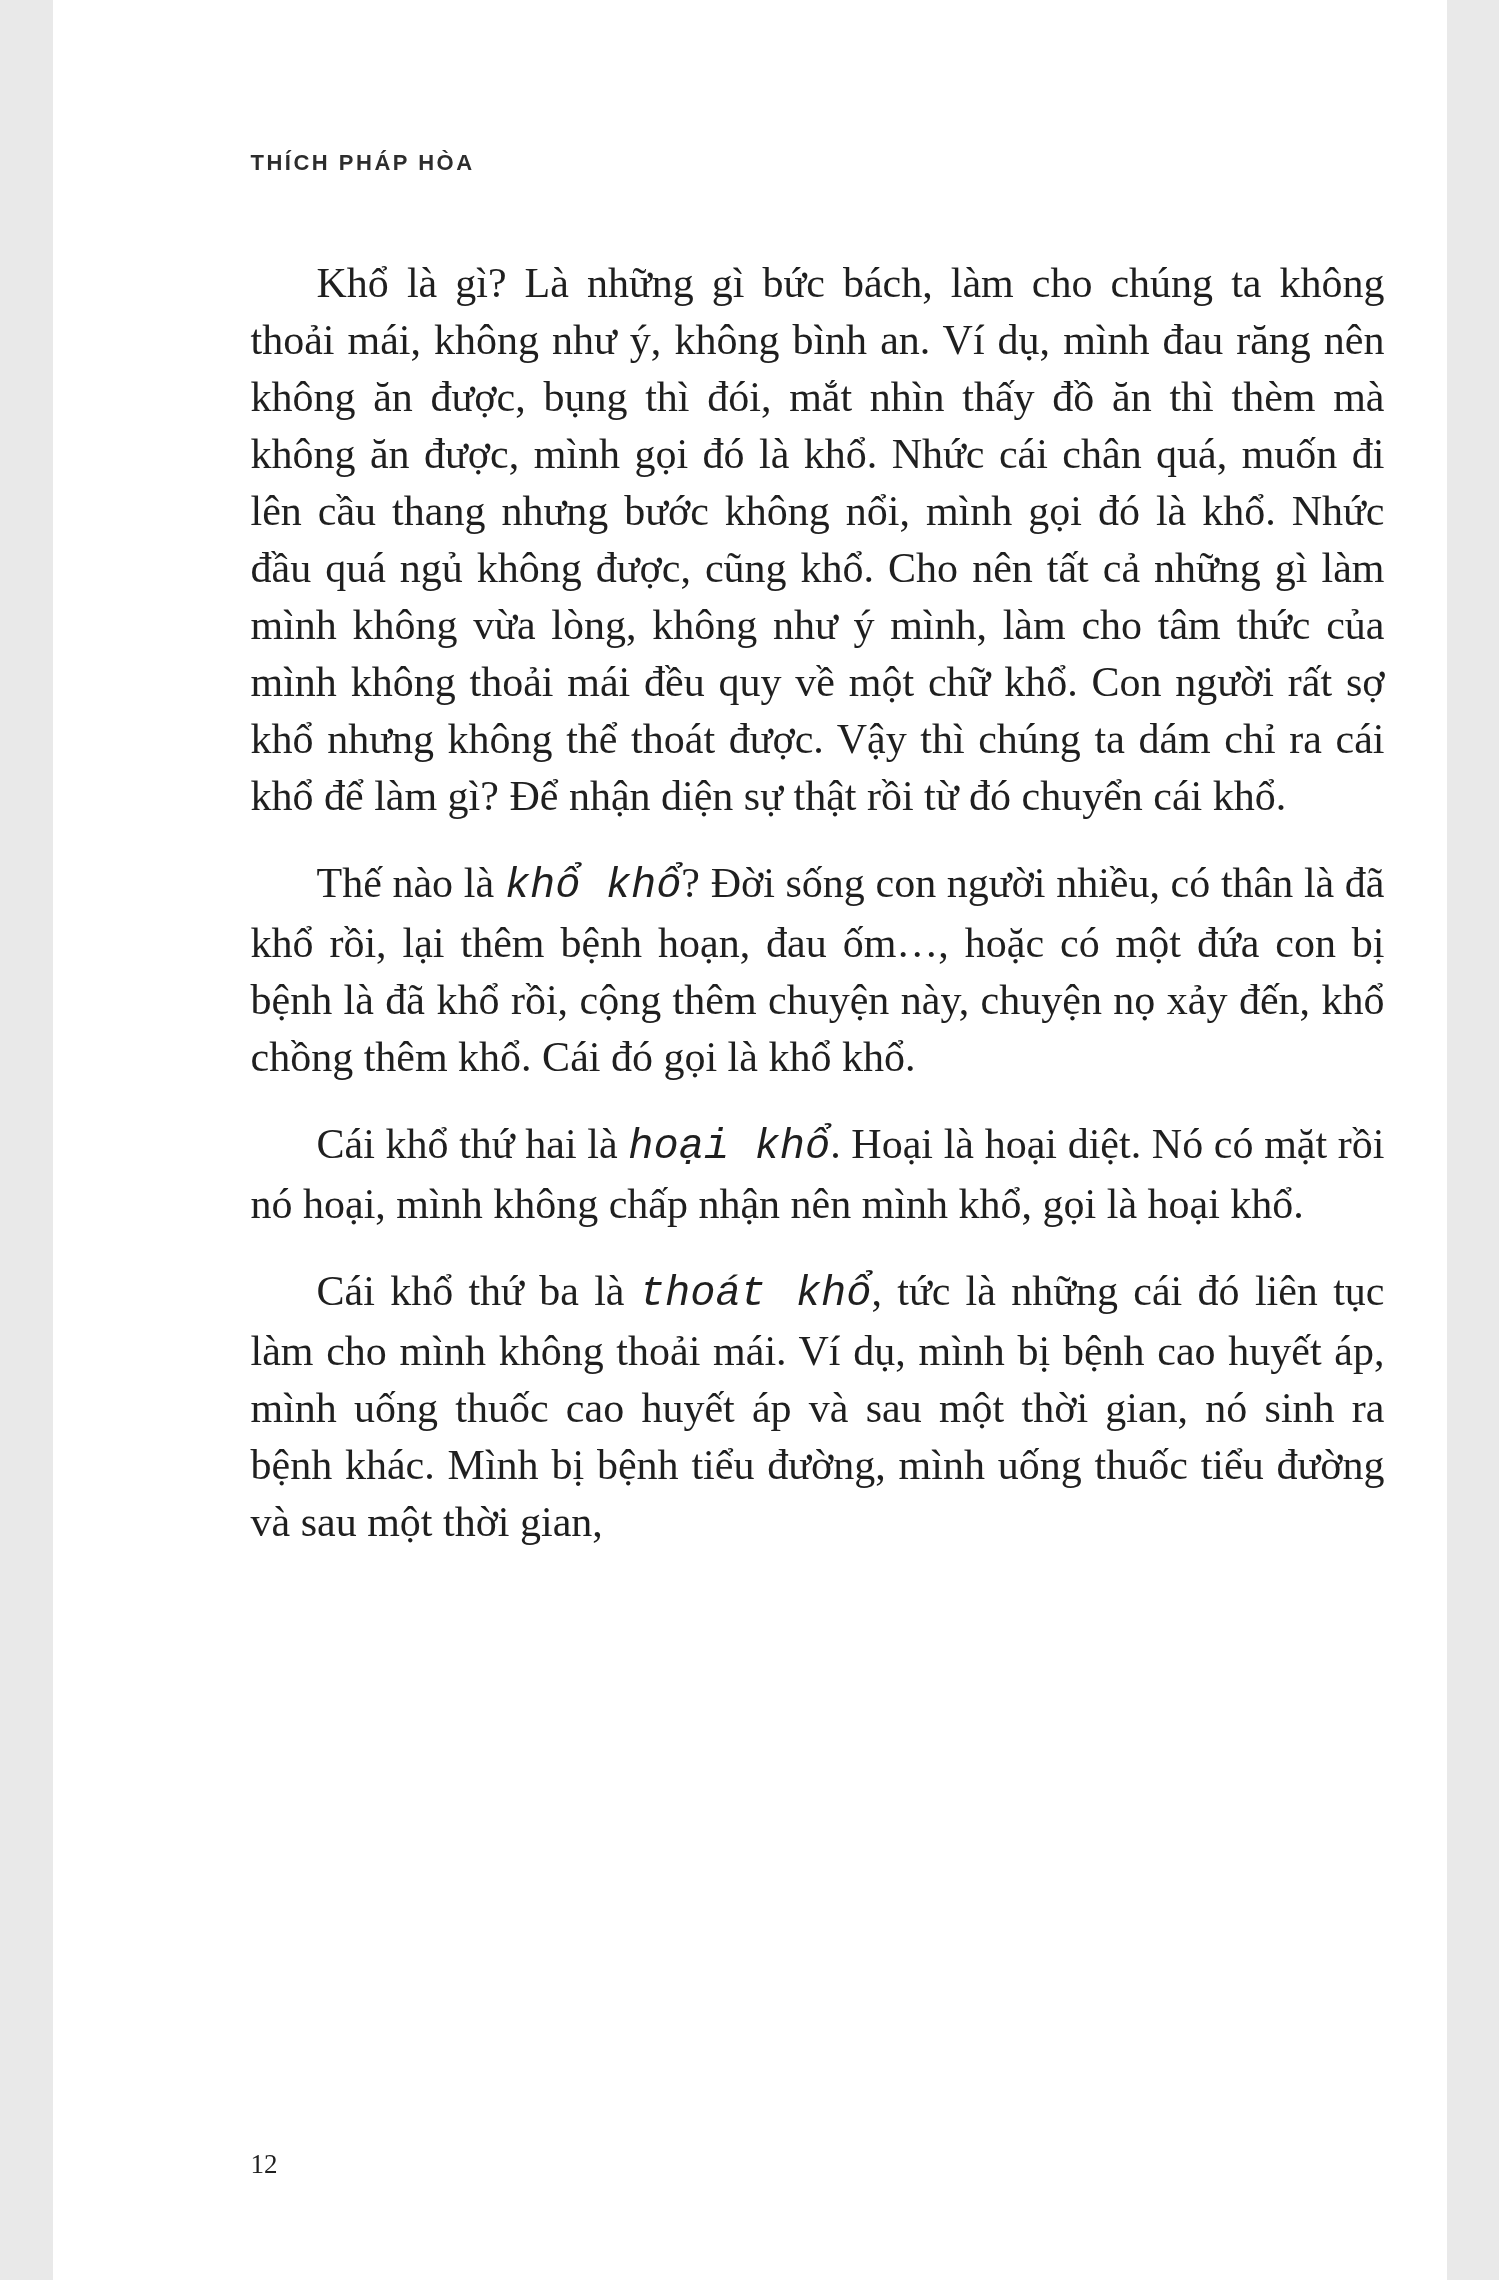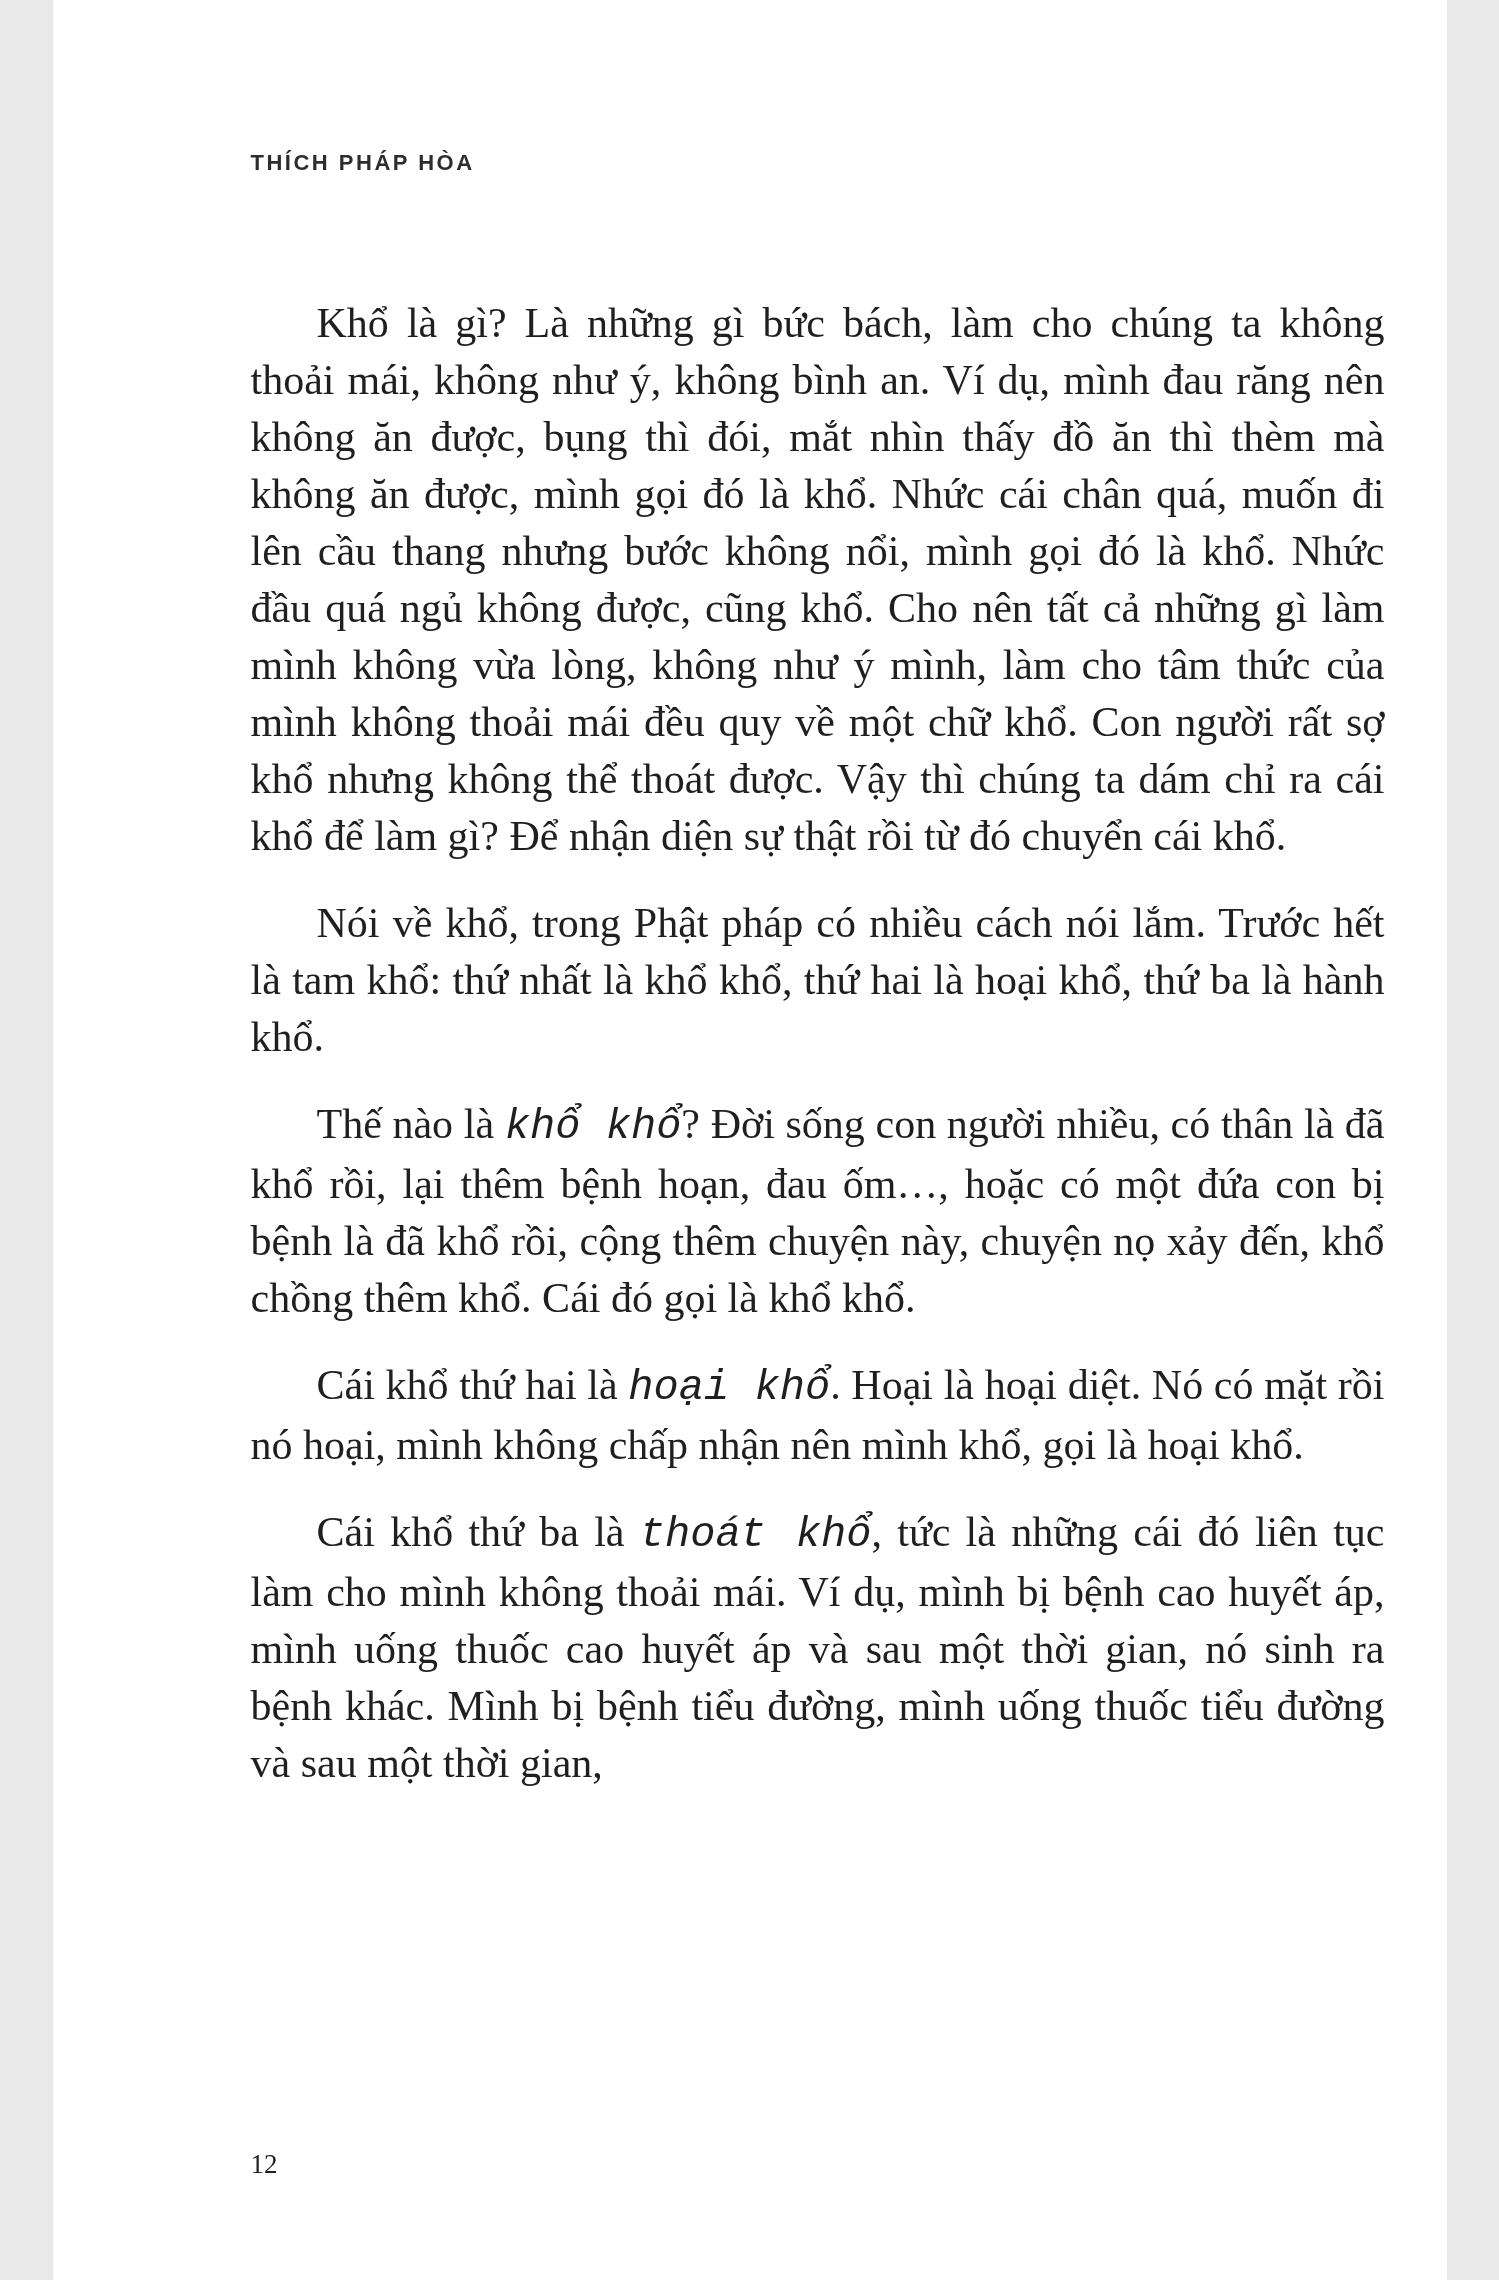--- a/index.html
+++ b/index.html
@@ -18,21 +18,21 @@
       overflow: hidden;
     }
     .running-header {
       font-family: "Liberation Sans", sans-serif;
       font-size: 22px;
       font-weight: 700;
       letter-spacing: 2.5px;
       color: #2d2d2d;
     }
     .body-text {
-      margin-top: 119px;
+      margin-top: 79px;
       width: 1134px;
     }
     .body-text p {
       font-family: "Liberation Serif", "DejaVu Serif", serif;
       font-size: 42px;
       line-height: 57px;
       color: #1f1f1f;
       text-align: justify;
       text-indent: 66px;
       margin: 0 0 30px 0;
@@ -54,21 +54,20 @@
 <body>
 
 <div class="page">
 
   <div class="running-header">THÍCH PHÁP HÒA</div>
 
   <div class="body-text">
 
     <p><span>Khổ là gì? Là những gì bức bách, làm cho chúng ta không thoải mái, không như ý, không bình an. Ví dụ, mình đau răng nên không ăn được, bụng thì đói, mắt nhìn thấy đồ ăn thì thèm mà không ăn được, mình gọi đó là khổ. Nhức cái chân quá, muốn đi lên cầu thang nhưng bước không nổi, mình gọi đó là khổ. Nhức đầu quá ngủ không được, cũng khổ. Cho nên tất cả những gì làm mình không vừa lòng, không như ý mình, làm cho tâm thức của mình không thoải mái đều quy về một chữ khổ. Con người rất sợ khổ nhưng không thể thoát được. Vậy thì chúng ta dám chỉ ra cái khổ để làm gì? Để nhận diện sự thật rồi từ đó chuyển cái khổ.</span></p>
 
-    <p><span>Nói về khổ, trong Phật pháp có nhiều cách nói lắm. Trước hết là tam khổ: thứ nhất là khổ khổ, thứ hai là hoại khổ, thứ ba là hành khổ.</span></p>
 
     <p><span>Thế nào là </span><span class="it">khổ khổ</span><span>? Đời sống con người nhiều, có thân là đã khổ rồi, lại thêm bệnh hoạn, đau ốm…, hoặc có một đứa con bị bệnh là đã khổ rồi, cộng thêm chuyện này, chuyện nọ xảy đến, khổ chồng thêm khổ. Cái đó gọi là khổ khổ.</span></p>
 
     <p><span>Cái khổ thứ hai là </span><span class="it">hoại khổ</span><span>. Hoại là hoại diệt. Nó có mặt rồi nó hoại, mình không chấp nhận nên mình khổ, gọi là hoại khổ.</span></p>
 
     <p><span>Cái khổ thứ ba là </span><span class="it">thoát khổ</span><span>, tức là những cái đó liên tục làm cho mình không thoải mái. Ví dụ, mình bị bệnh cao huyết áp, mình uống thuốc cao huyết áp và sau một thời gian, nó sinh ra bệnh khác. Mình bị bệnh tiểu đường, mình uống thuốc tiểu đường và sau một thời gian,</span></p>
 
   </div>
 
   <div class="page-number">12</div>

